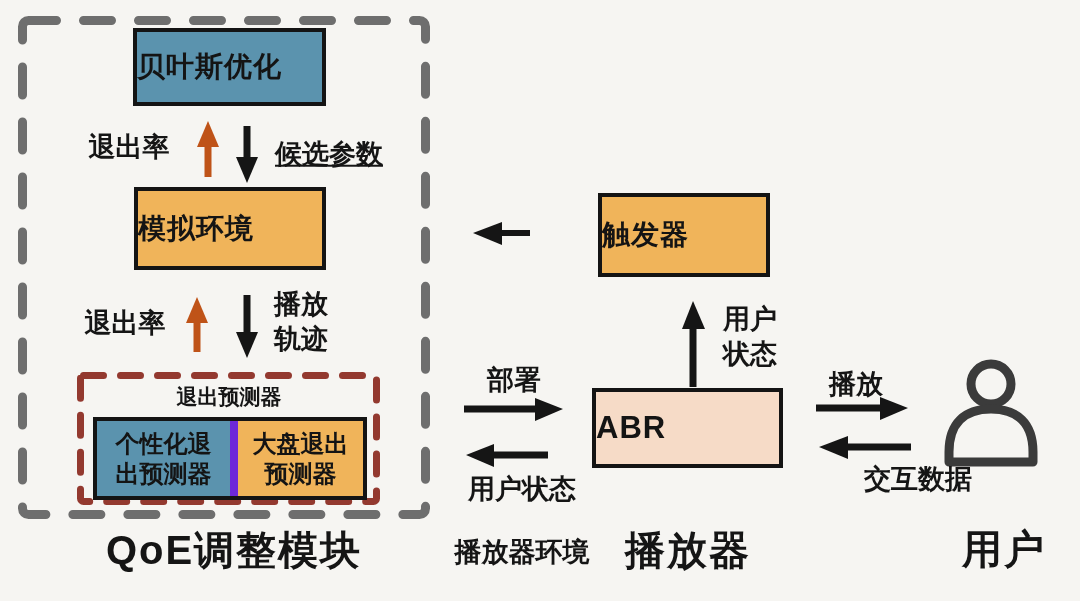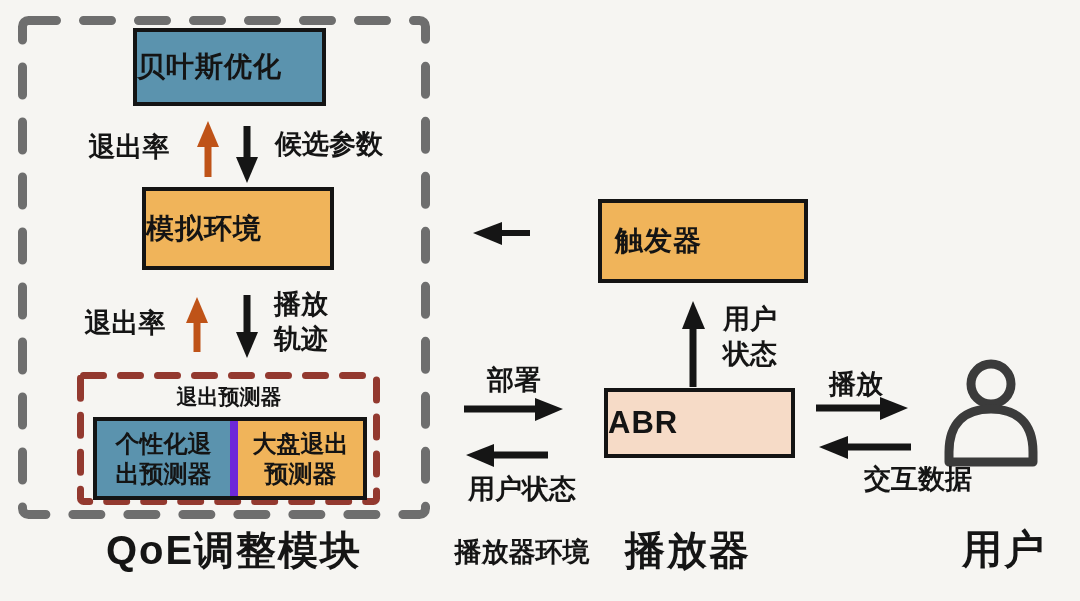--- a/index.html
+++ b/index.html
@@ -115,23 +115,23 @@
       <circle cx="991" cy="384" r="20"></circle>
       <path d="M 949 462 L 949 452 C 949 423 965 409 991 409 C 1017 409 1033 423 1033 452 L 1033 462 Z" stroke-linejoin="round"></path>
     </g>
   </svg>
 
   <div class="box box-teal" style="left:133px;top:28px;width:193px;height:78px;">
     <span class="box-label">贝叶斯优化</span>
   </div>
 
   <div class="lbl" style="left:129px;top:147px;">退出率</div>
-  <div class="lbl" style="left:329px;top:144px;">候选参数</div>
+  <div class="lbl" style="left:329px;top:154px;text-decoration:underline;">候选参数</div>
 
-  <div class="box box-orange" style="left:134px;top:187px;width:192px;height:83px;margin-left:8px;">
+  <div class="box box-orange" style="left:134px;top:187px;width:192px;height:83px;">
     <span class="box-label">模拟环境</span>
   </div>
 
   <div class="lbl" style="left:125px;top:323px;">退出率</div>
   <div class="lbl" style="left:301px;top:322px;">
     <div>播放</div>
     <div>轨迹</div>
   </div>
 
   <div class="lbl predictor-title" style="left:229px;top:397px;">退出预测器</div>
@@ -146,32 +146,32 @@
     <div class="pred-cell pred-cell-right box-orange">
       <div>
         <div>大盘退出</div>
         <div>预测器</div>
       </div>
     </div>
   </div>
 
   <div class="lbl lbl-big" style="left:234px;top:551px;">QoE调整模块</div>
 
-  <div class="box box-orange" style="left:598px;top:199px;width:210px;height:84px;padding-left:13px;">
+  <div class="box box-orange" style="left:598px;top:193px;width:172px;height:84px;">
     <span class="box-label">触发器</span>
   </div>
 
   <div class="lbl" style="left:750px;top:337px;">
     <div>用户</div>
     <div>状态</div>
   </div>
 
   <div class="lbl" style="left:514px;top:380px;">部署</div>
 
-  <div class="box box-peach" style="left:592px;top:388px;width:191px;height:70px;margin-left:12px;">
+  <div class="box box-peach" style="left:592px;top:388px;width:191px;height:80px;">
     <span class="abr-label">ABR</span>
   </div>
 
   <div class="lbl" style="left:522px;top:489px;text-align:right;">用户状态</div>
   <div class="lbl" style="left:522px;top:552px;">播放器环境</div>
 
   <div class="lbl lbl-big" style="left:688px;top:551px;">播放器</div>
 
   <div class="lbl" style="left:856px;top:384px;">播放</div>
   <div class="lbl" style="left:918px;top:479px;">交互数据</div>

